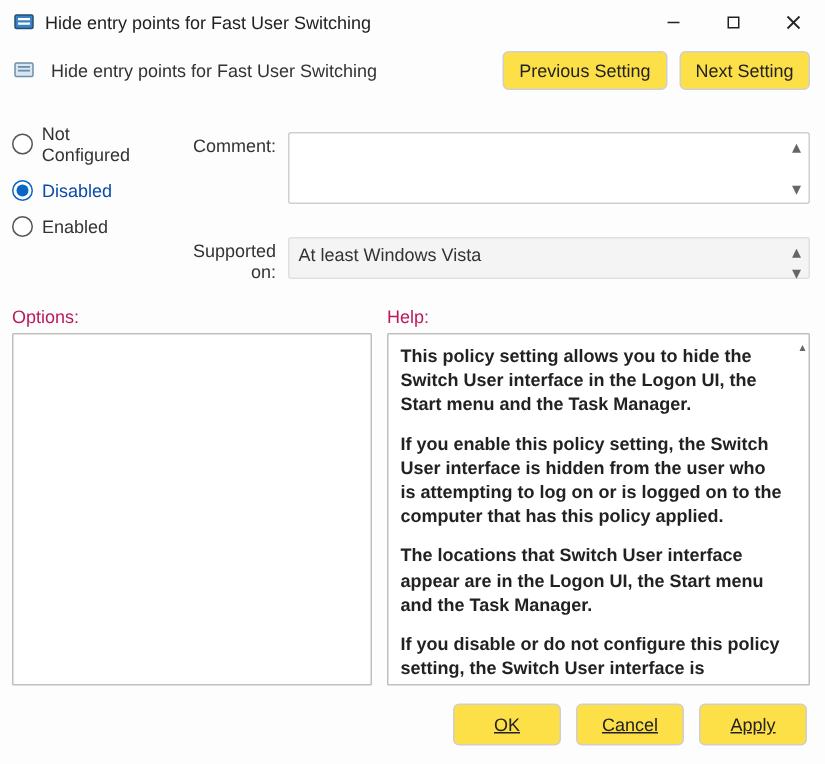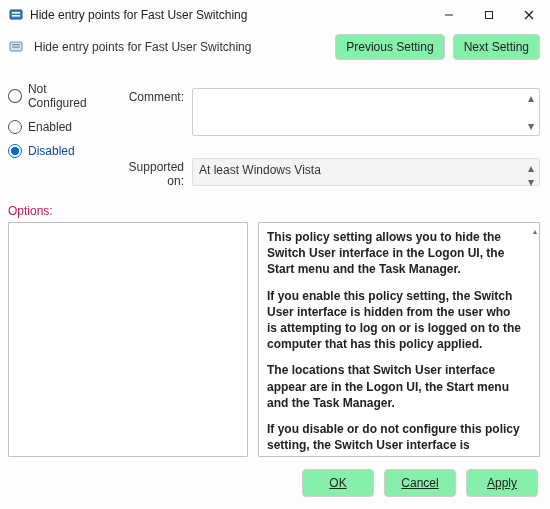--- a/index.html
+++ b/index.html
@@ -12,21 +12,21 @@
   .tb-btn { width: 34px; height: 26px; display:flex; align-items:center; justify-content:center; color:#222; }
   .tb-btn svg { display:block; }
 
   .header-row {
     display:flex; align-items:center; padding: 4px 10px 8px 8px; gap:8px;
   }
   .header-row .icon2 { width:16px; height:16px; display:flex; align-items:center; justify-content:center; }
   .header-row .policy-title { flex:1; color:#333; padding-left:2px; }
   .nav-buttons { display:flex; gap:8px; }
   .btn {
-    background:#86efac; border:1px solid #cfcfcf; border-radius:4px;
+    background:#fde047; border:1px solid #cfcfcf; border-radius:4px;
     padding: 4px 12px; color:#222; cursor:pointer;
     min-width:60px; text-align:center; line-height:16px;
   }
   .btn.small { padding:4px 10px; }
 
   .config-area {
     display:flex; padding: 4px 10px 6px 8px; gap:6px;
   }
   .radio-col { width: 100px; padding-top:6px; }
   .radio-row { display:flex; align-items:center; gap:6px; margin: 4px 0 10px 0; cursor:pointer; }
@@ -121,29 +121,29 @@
       <div class="btn small">Next Setting</div>
     </div>
   </div>
 
   <div class="config-area">
     <div class="radio-col">
       <div class="radio-row">
         <span class="radio-outer"></span>
         <span class="radio-label">Not Configured</span>
       </div>
-      <div class="radio-row">
-        <span class="radio-outer"></span>
-        <span class="radio-label">Enabled</span>
-      </div>
       <div class="radio-row selected">
         <span class="radio-outer">
             <span class="radio-inner"></span>
           </span>
         <span class="radio-label">Disabled</span>
+      </div>
+      <div class="radio-row">
+        <span class="radio-outer"></span>
+        <span class="radio-label">Enabled</span>
       </div>
     </div>
 
     <div class="meta-col">
       <div class="meta-row">
         <div class="meta-label">Comment:</div>
         <div class="comment-box">
           <div class="scroll-arrows">
               <span>▴</span>
               <span>▾</span>
@@ -158,20 +158,21 @@
               <span>▴</span>
               <span>▾</span>
             </div>
         </div>
       </div>
     </div>
   </div>
 
   <div class="panes-labels">
     <div class="lab options">Options:</div>
+    <div class="lab help">Help:</div>
   </div>
 
   <div class="panes">
     <div class="pane options"></div>
     <div class="pane help">
       <span class="help-scroll">▴</span>
       <p>This policy setting allows you to hide the Switch User interface in the Logon UI, the Start menu and the Task Manager.</p>
       <p>If you enable this policy setting, the Switch User interface is hidden from the user who is attempting to log on or is logged on to the computer that has this policy applied.</p>
       <p>The locations that Switch User interface appear are in the Logon UI, the Start menu and the Task Manager.</p>
       <p>If you disable or do not configure this policy setting, the Switch User interface is accessible to the user in the three locations.</p>

